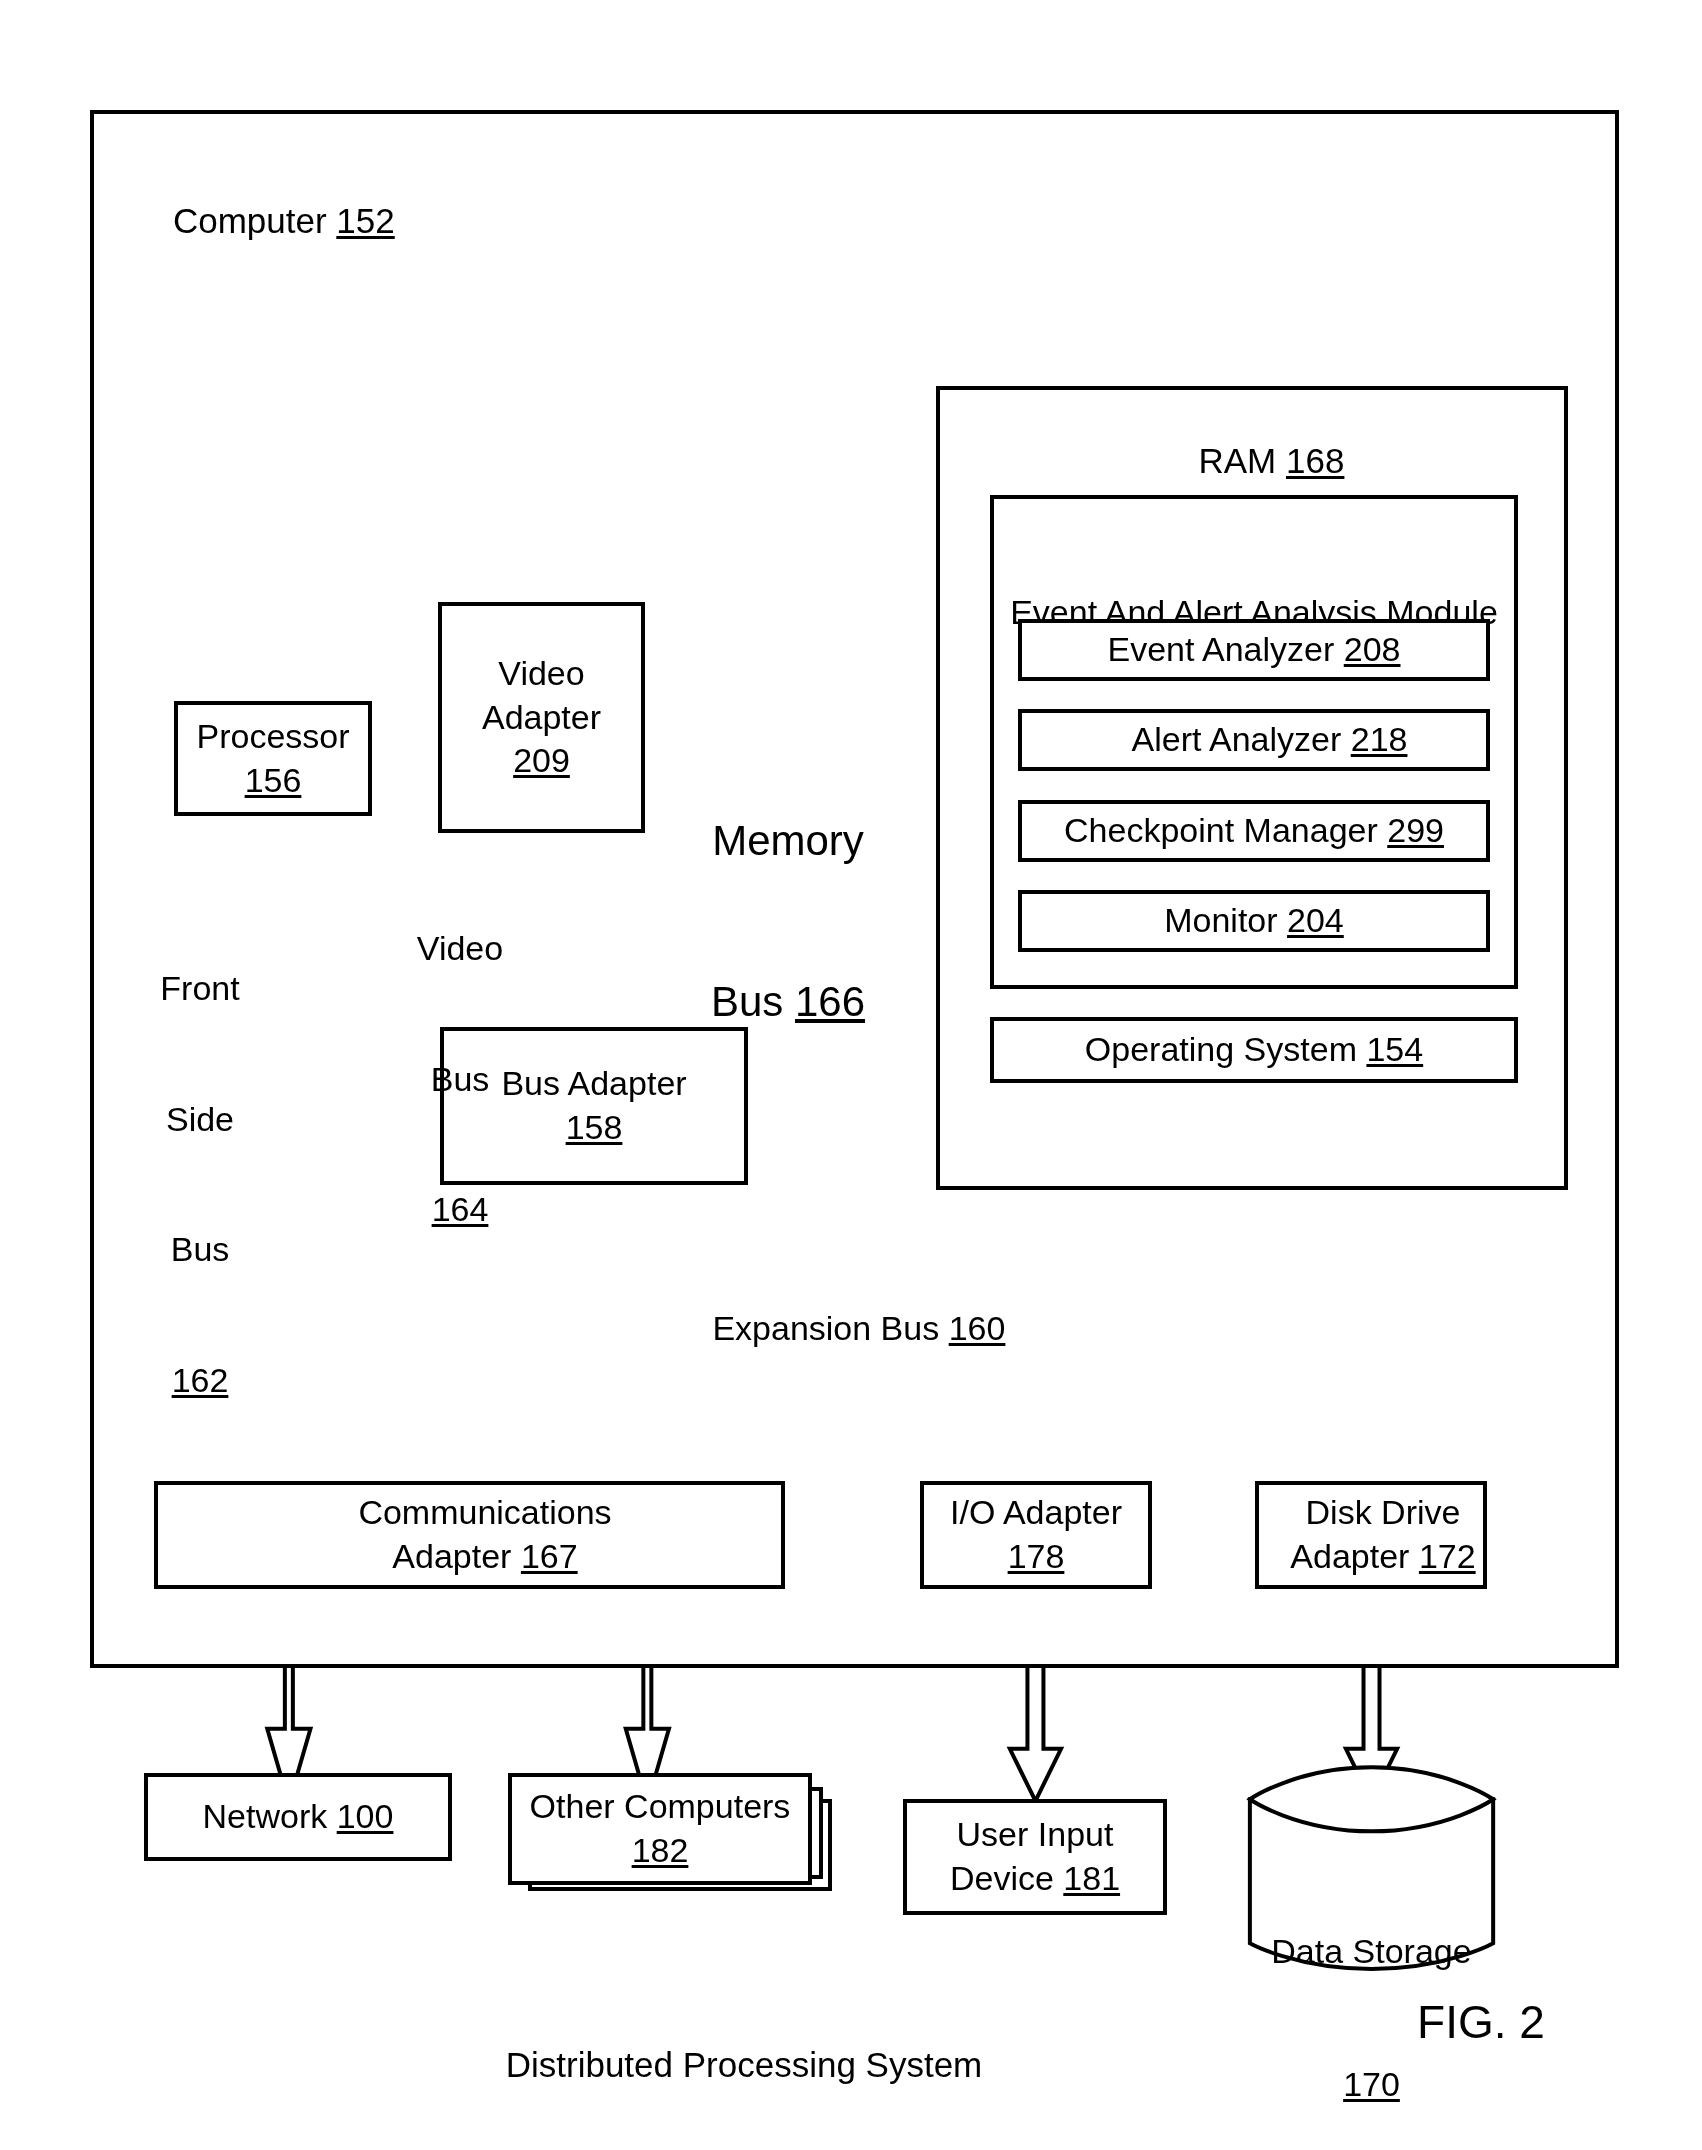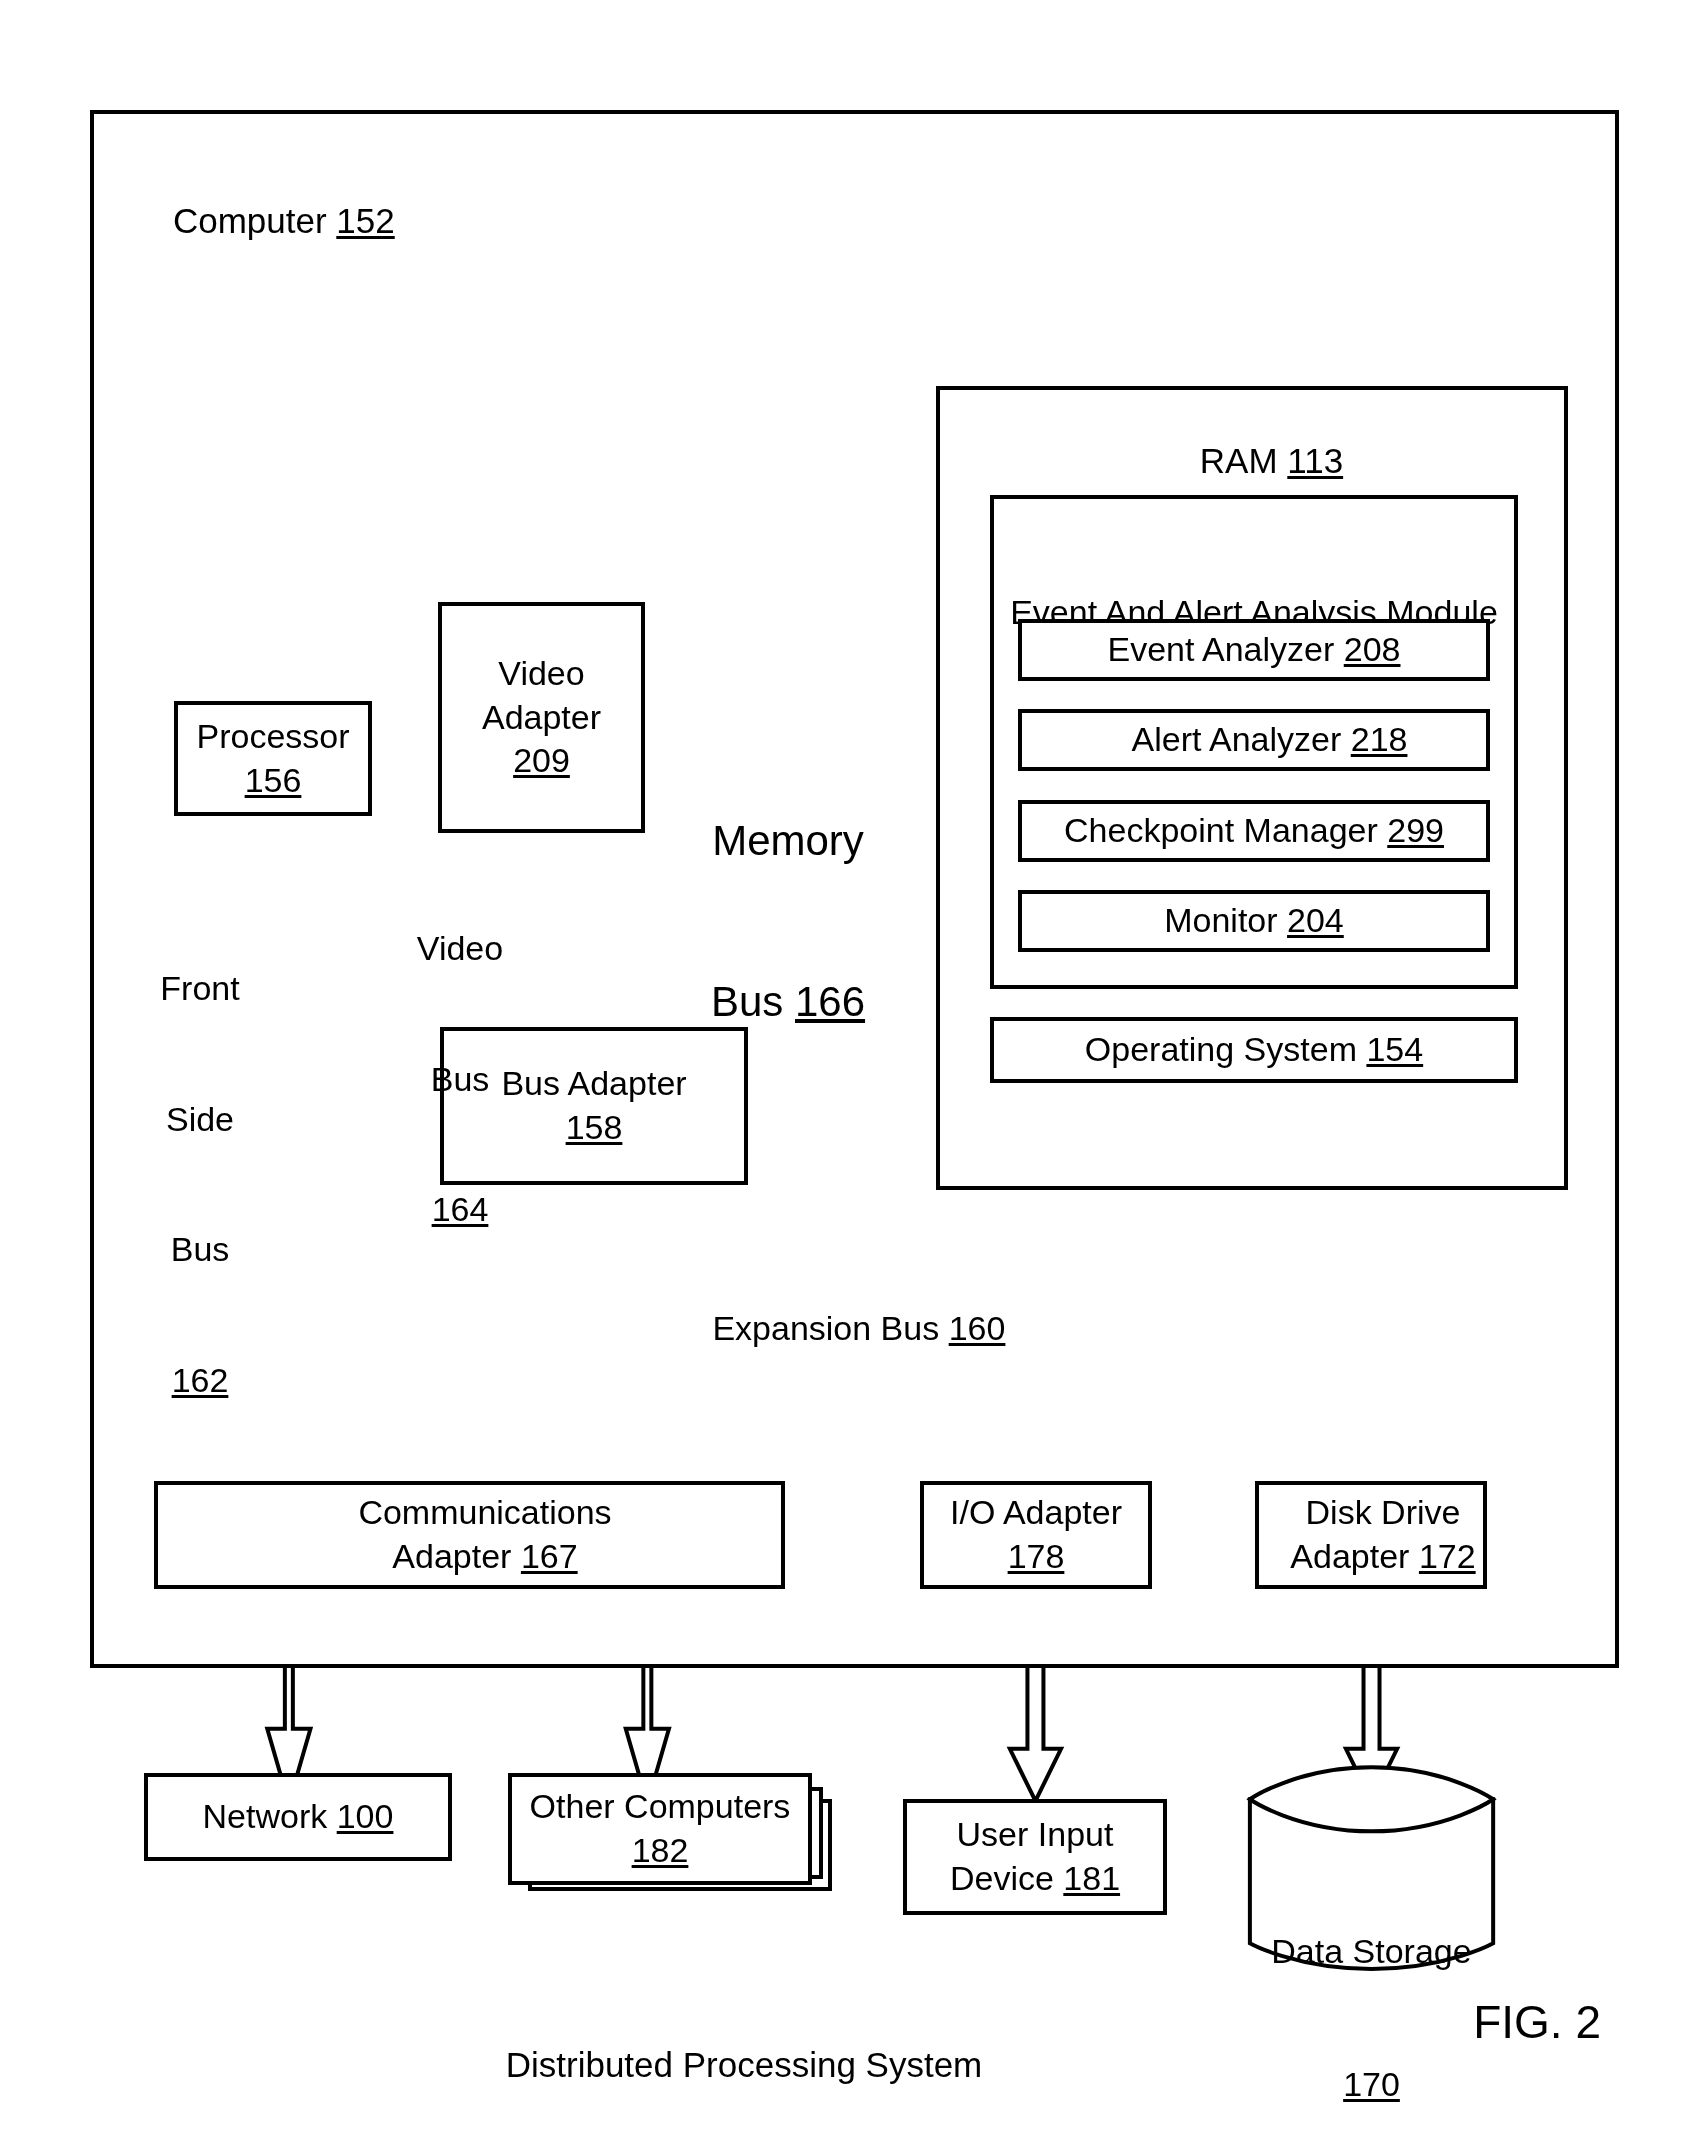--- a/index.html
+++ b/index.html
@@ -156,21 +156,21 @@
 
   <div class="box" style="left:90px; top:110px; width:1529px; height:1558px; align-items:flex-start; justify-content:flex-start;"></div>
 
   <div class="txt" style="left:134px; top:154px; width:336px; font-size:35px; text-align:left;">
     <span>Computer</span><span> </span><span class="num">152</span>
   </div>
 
   <div class="box" style="left:936px; top:386px; width:632px; height:804px; justify-content:flex-start;">
   </div>
   <div class="txt" style="left:936px; top:394px; width:632px; font-size:35px;">
-    <span>RAM</span><span> </span><span class="num">113</span>
+    <span>RAM</span><span> </span><span class="num">168</span>
   </div>
 
   <div class="box" style="left:990px; top:495px; width:528px; height:494px; justify-content:flex-start;">
   </div>
   <div class="txt" style="left:990px; top:504px; width:528px; font-size:34px;">
     <div>Event And Alert Analysis Module</div>
     <div class="num">124</div>
   </div>
 
   <div class="box" style="left:1018px; top:619px; width:472px; height:62px; font-size:34px;">
@@ -278,16 +278,16 @@
     <div>
       <span>Device</span><span>  </span><span class="num">181</span>
     </div>
   </div>
 
   <div class="txt" style="left:400px; top:1953px; width:688px; font-size:35px;">
     <div>Distributed Processing System</div>
     
   </div>
 
-  <div class="txt" style="left:1361px; top:1993px; width:240px; font-size:46px; text-align:right;">FIG. 2</div>
+  <div class="txt" style="left:1361px; top:1993px; width:240px; font-size:46px; text-align:center;">FIG. 2</div>
 
 </div>
 
 
 </body></html>

